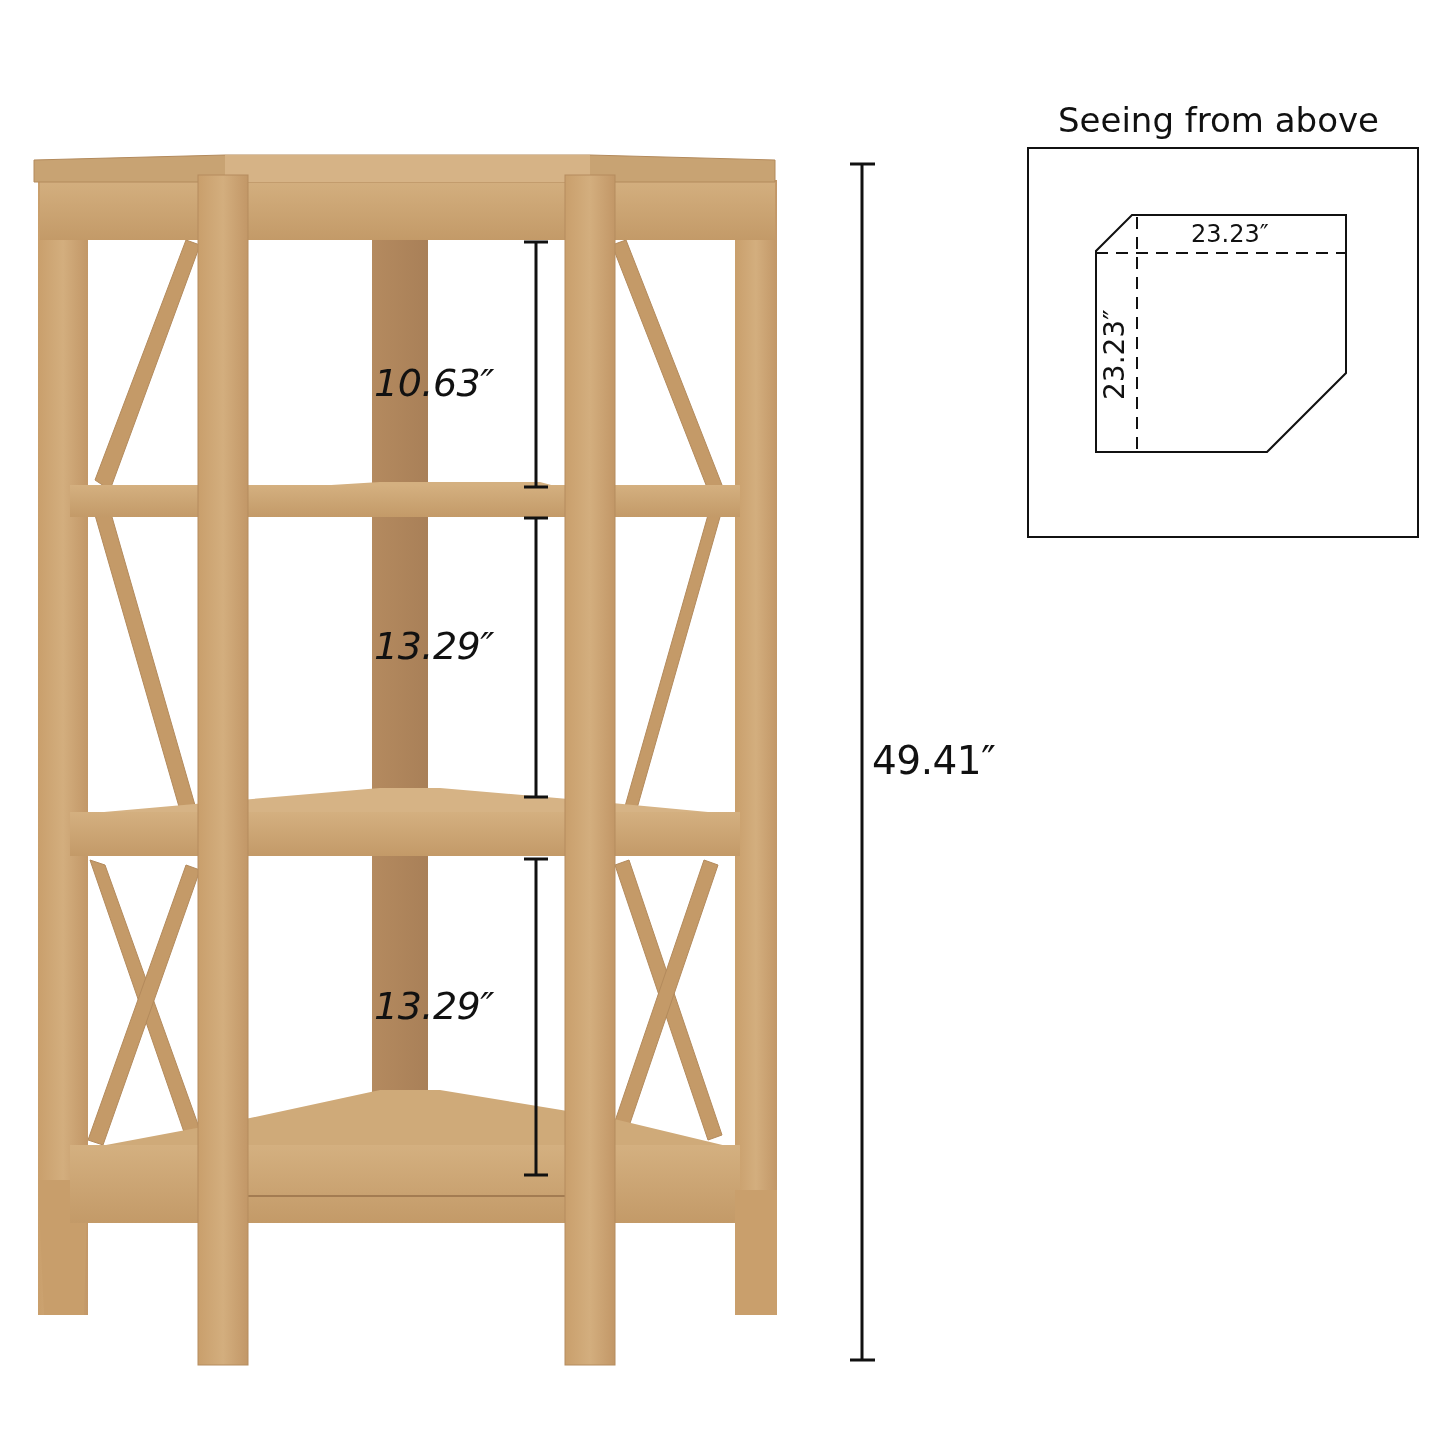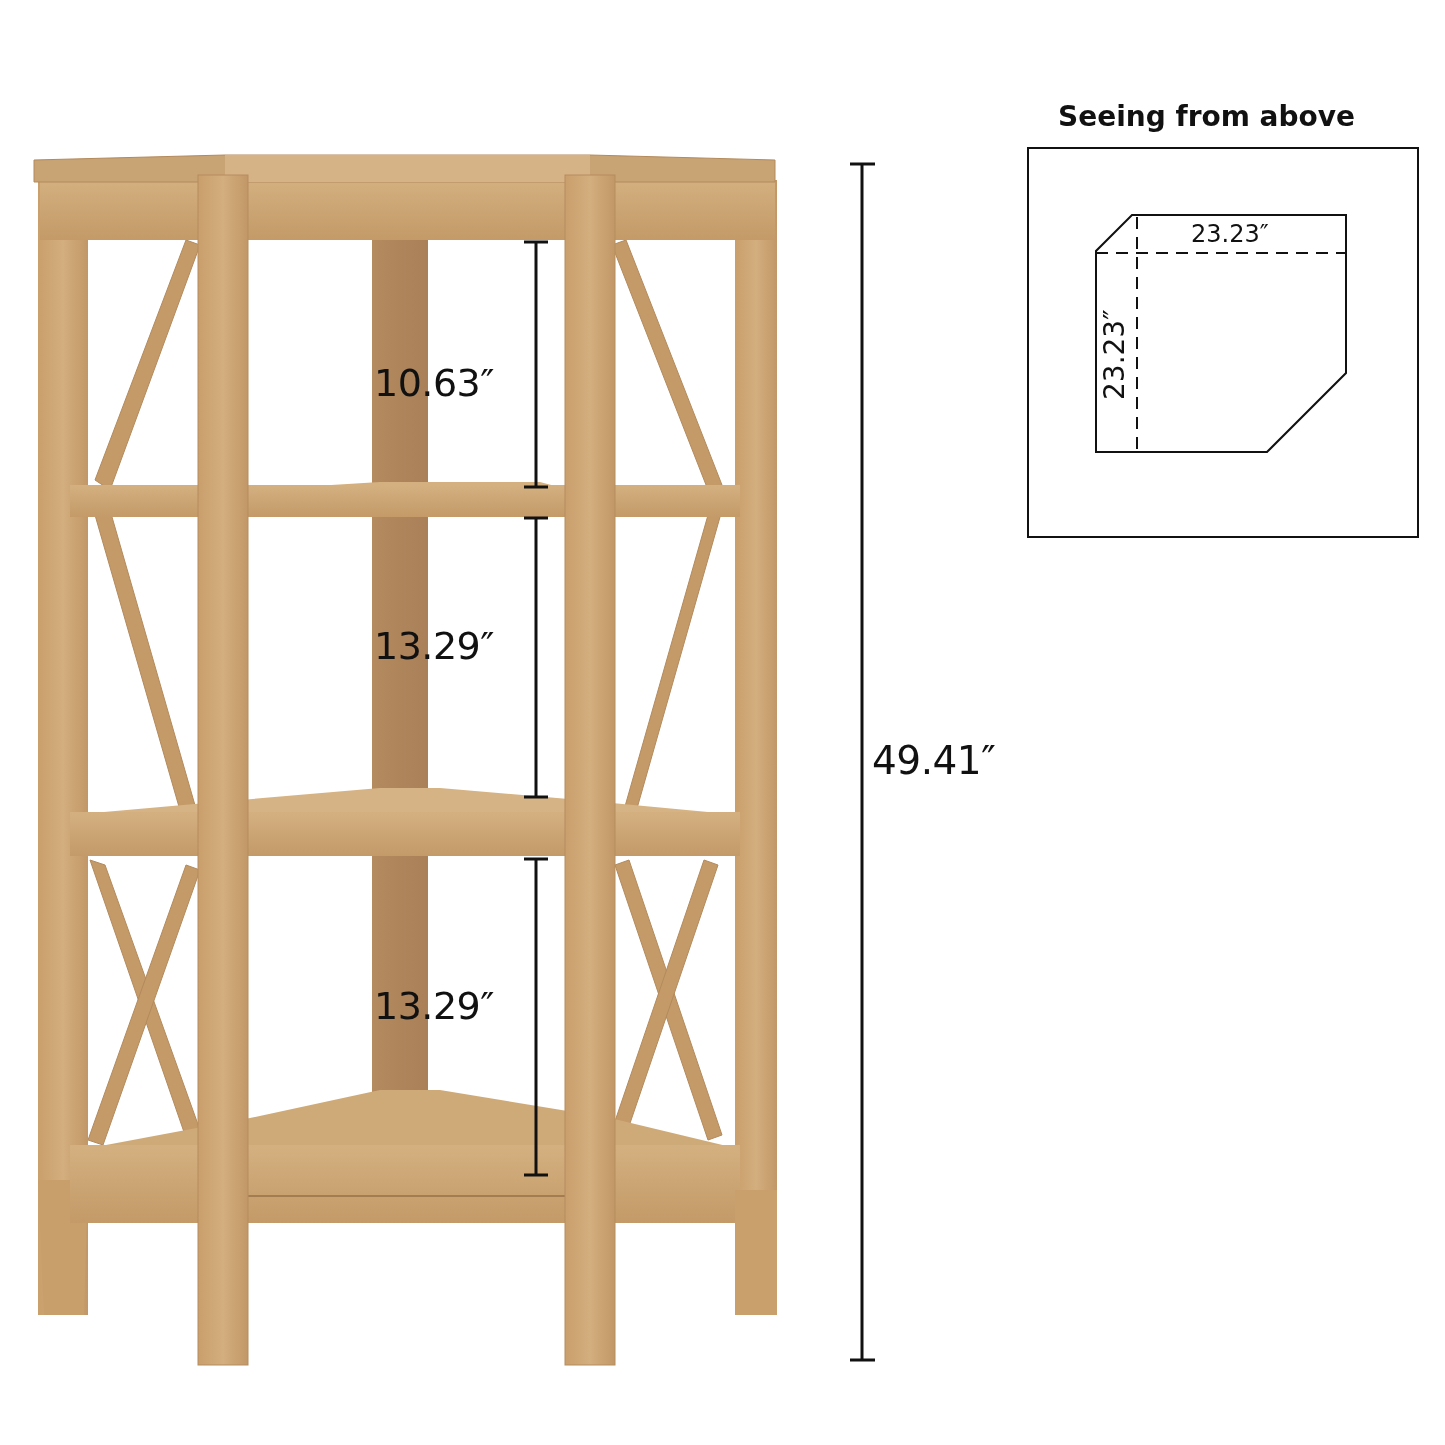--- a/index.html
+++ b/index.html
@@ -1,26 +1,26 @@
 <!DOCTYPE html>
 <html><head>
 <meta charset="utf-8">
 <style>
   html, body { margin: 0; padding: 0; background: #ffffff; }
   body { width: 1445px; height: 1445px; position: relative; overflow: hidden;
          font-family: "DejaVu Sans", sans-serif; color: #111; }
   #stage { position: absolute; left: 0; top: 0; width: 1445px; height: 1445px; }
   .label { position: absolute; font-family: "DejaVu Sans", sans-serif; color: #111;
            white-space: nowrap; letter-spacing: -0.5px; }
-  .shelf-label { font-size: 38px; }
+  .shelf-label { font-size: 38px; font-style: italic; }
   #lbl-top { left: 374px; top: 361px; }
   #lbl-mid { left: 374px; top: 624px; }
   #lbl-bot { left: 374px; top: 984px; }
   #lbl-height { left: 872px; top: 738px; font-size: 39px; text-align: right; }
-  #topview-title { left: 1058px; top: 100px; font-size: 28px; letter-spacing: 0; font-weight: bold; }
+  #topview-title { left: 1058px; top: 100px; font-size: 34px; letter-spacing: 0; }
   #topview-w { left: 1191px; top: 220px; font-size: 24px; letter-spacing: 0; }
   #topview-d { left: 1098px; top: 400px; font-size: 28px; letter-spacing: 0;
                transform: rotate(-90deg); transform-origin: 0 0; }
 </style>
 </head>
 <body>
 
 <div id="stage">
   <svg width="1445" height="1445" viewBox="0 0 1445 1445" xmlns="http://www.w3.org/2000/svg">
     <defs>

